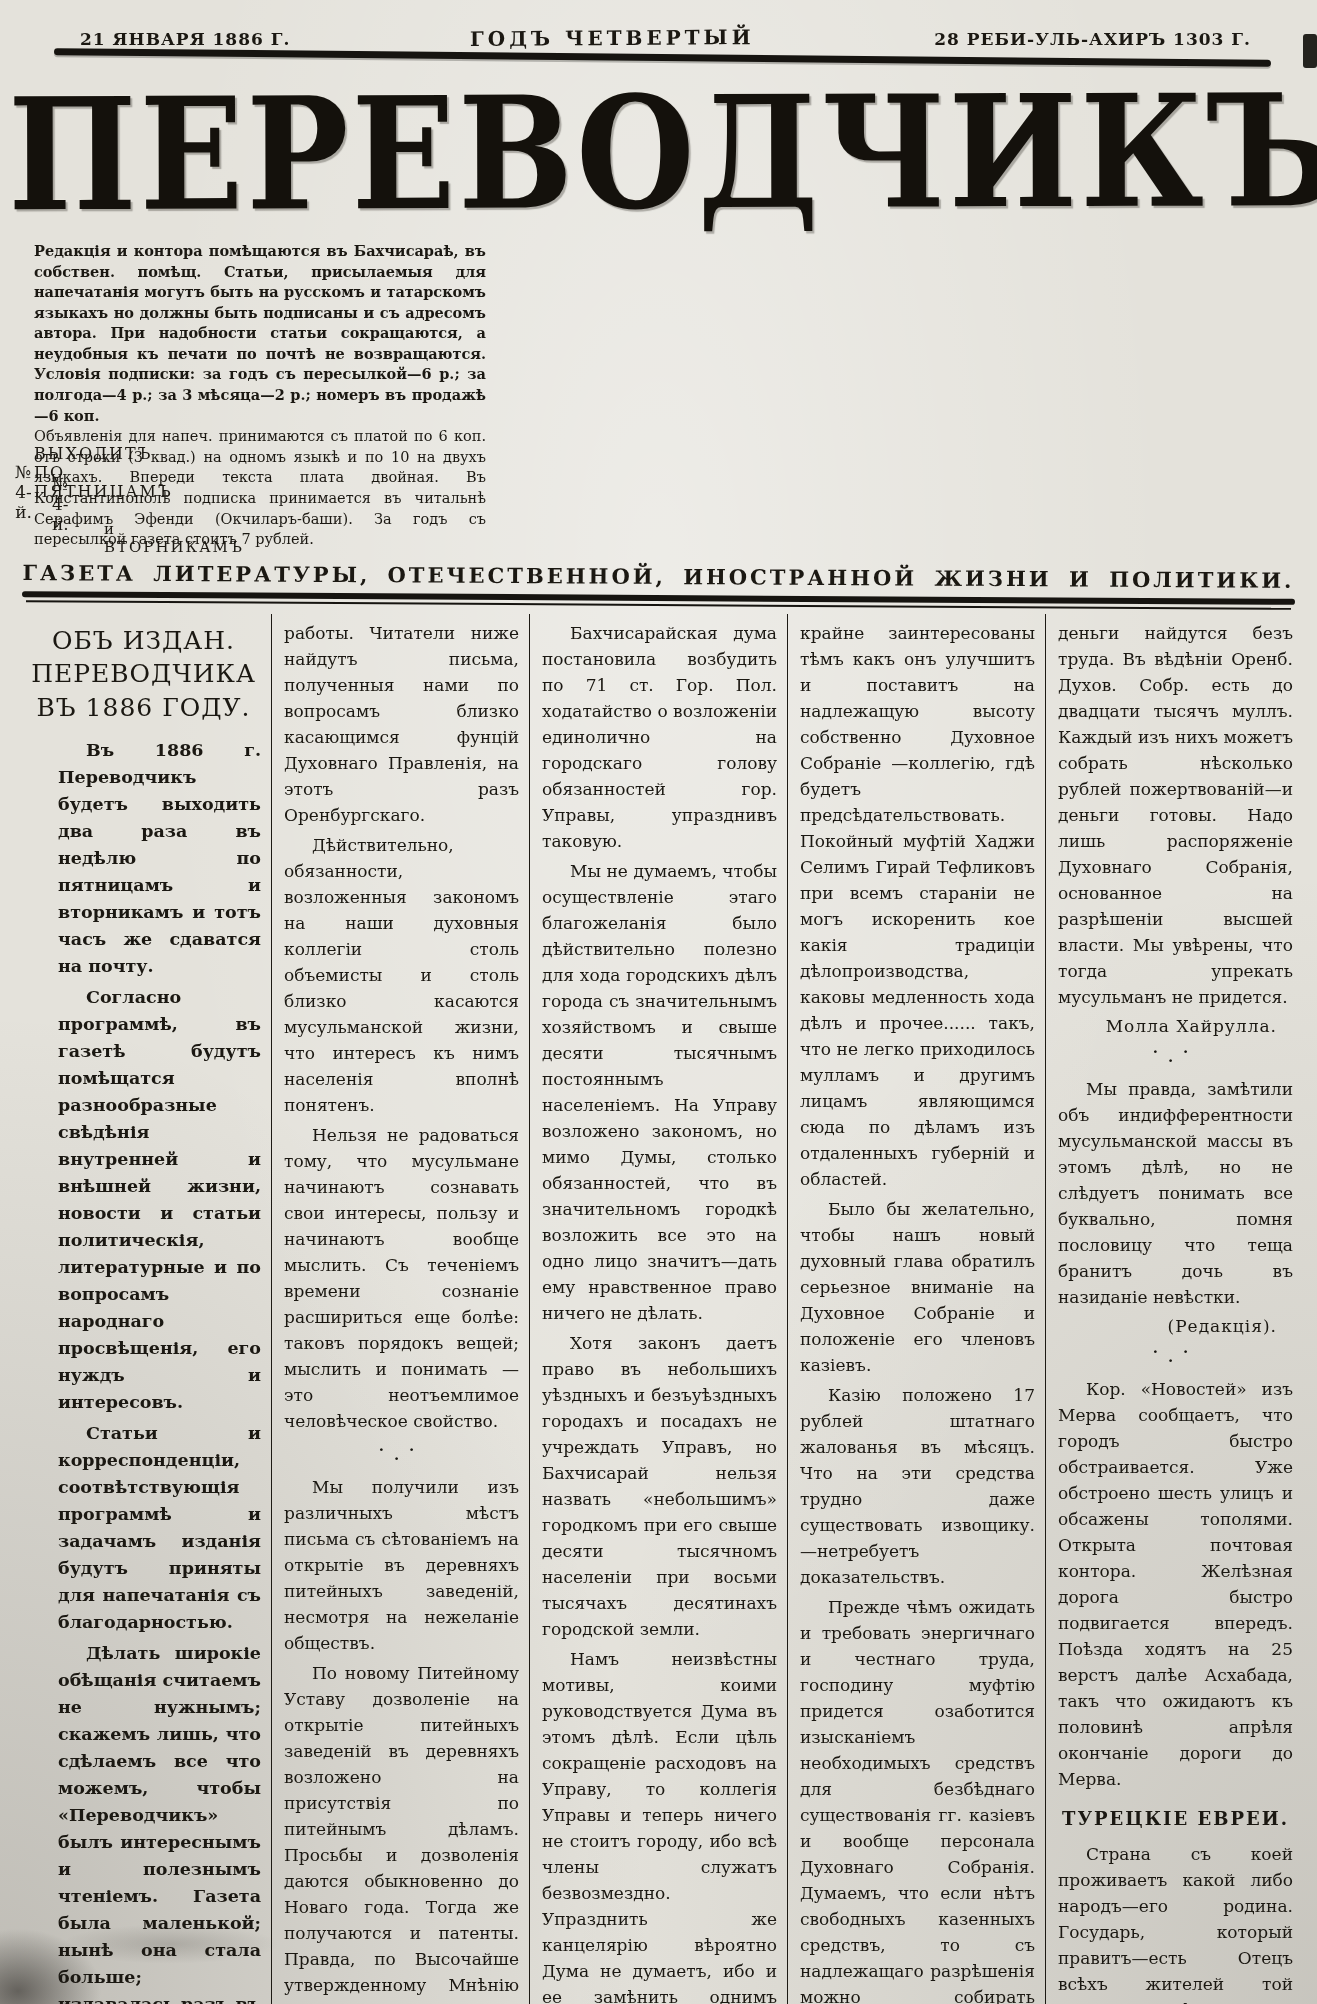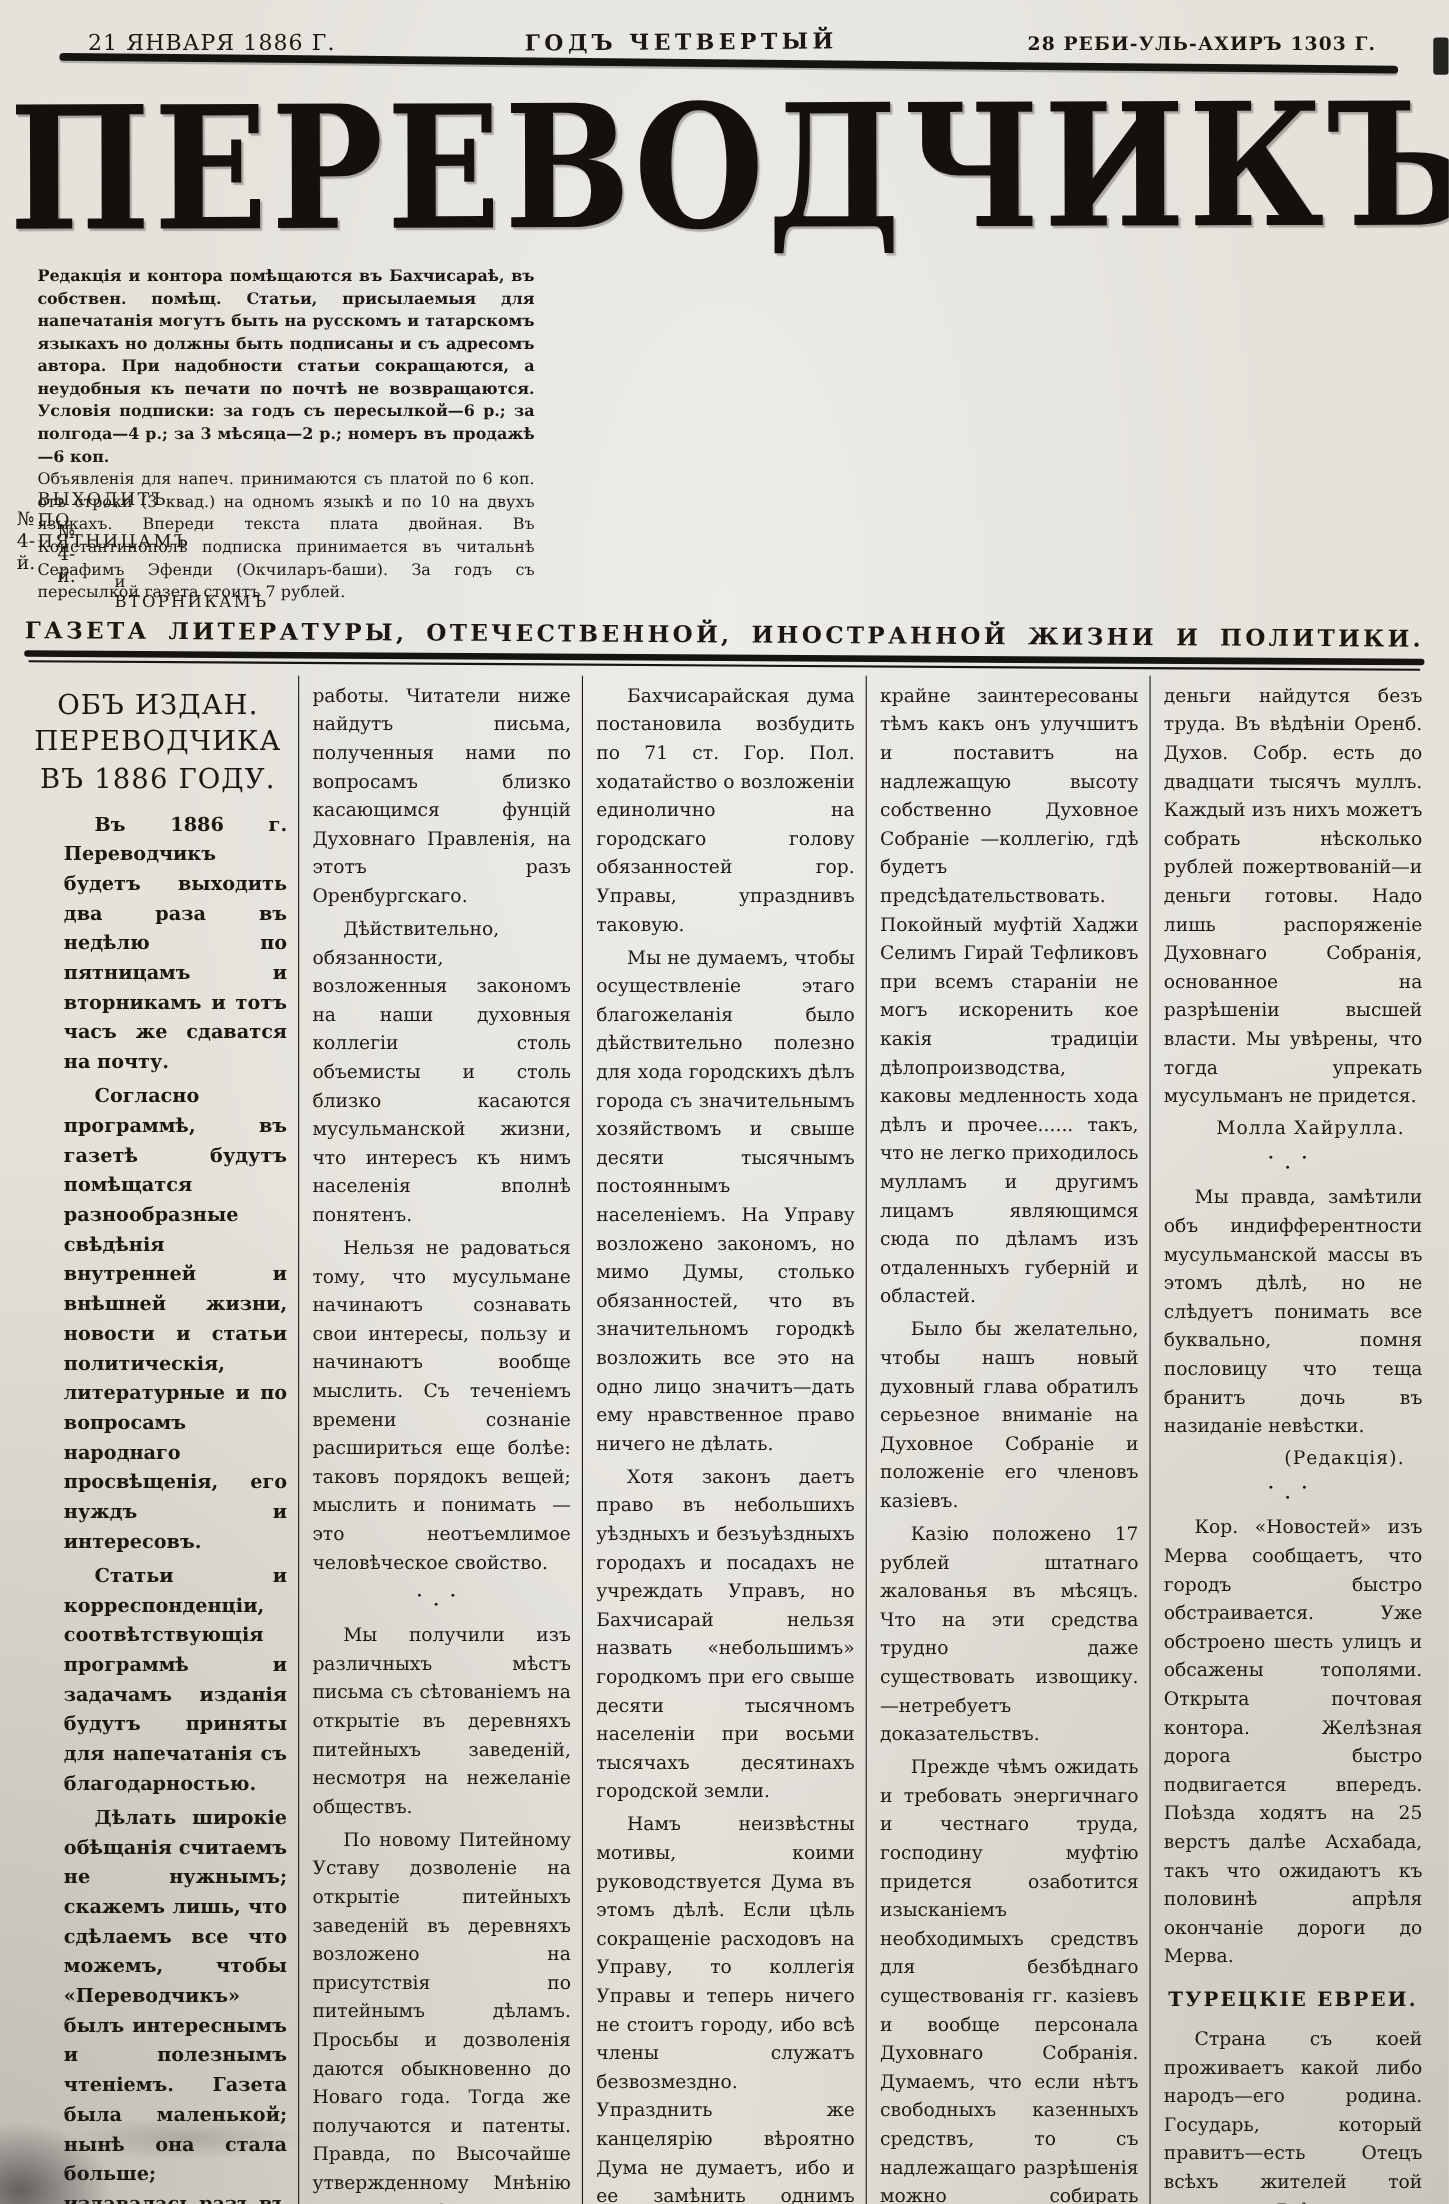--- a/index.html
+++ b/index.html
@@ -9,21 +9,21 @@
     color:#1b1812;
     background:
       radial-gradient(ellipse at 50% 28%, rgba(255,255,255,.35) 0%, rgba(255,255,255,0) 55%),
       radial-gradient(ellipse at 100% 100%, rgba(70,66,58,.18) 0%, rgba(0,0,0,0) 40%),
       radial-gradient(ellipse at 0% 100%, rgba(60,56,50,.22) 0%, rgba(0,0,0,0) 35%),
       #e4e2db;
   }
   .page{padding:20px 8px 0;}
   
   .topline{display:flex;justify-content:space-between;align-items:baseline;padding:6px 58px 0 72px;}
-  .date-left{font-size:20px;font-weight:normal;letter-spacing:1px;}
+  .date-left{font-size:17px;font-weight:bold;letter-spacing:1px;}
   .year-center{font-size:20px;font-weight:bold;letter-spacing:4px;transform:rotate(-0.4deg);}
   .date-right{font-size:17px;font-weight:bold;letter-spacing:1px;}
   .rule-main{height:7px;background:#161410;margin:4px 38px 0 46px;border-radius:4px;transform:rotate(0.55deg);box-shadow:0 2px 0 rgba(20,18,14,.25);}
   .masthead{
     text-align:center;font-weight:bold;font-size:136px;line-height:1;
     letter-spacing:3px;margin:14px 0 0;color:#14110c;
     transform:scaleY(1.14) rotate(-0.15deg);transform-origin:center top;
     text-shadow:2px 2px 1px rgba(30,27,20,.30), -1px -1px 0 rgba(235,233,226,.5);
   }
   .infobar{display:flex;margin-top:30px;padding:0 26px;align-items:flex-start;flex-direction:column;}

